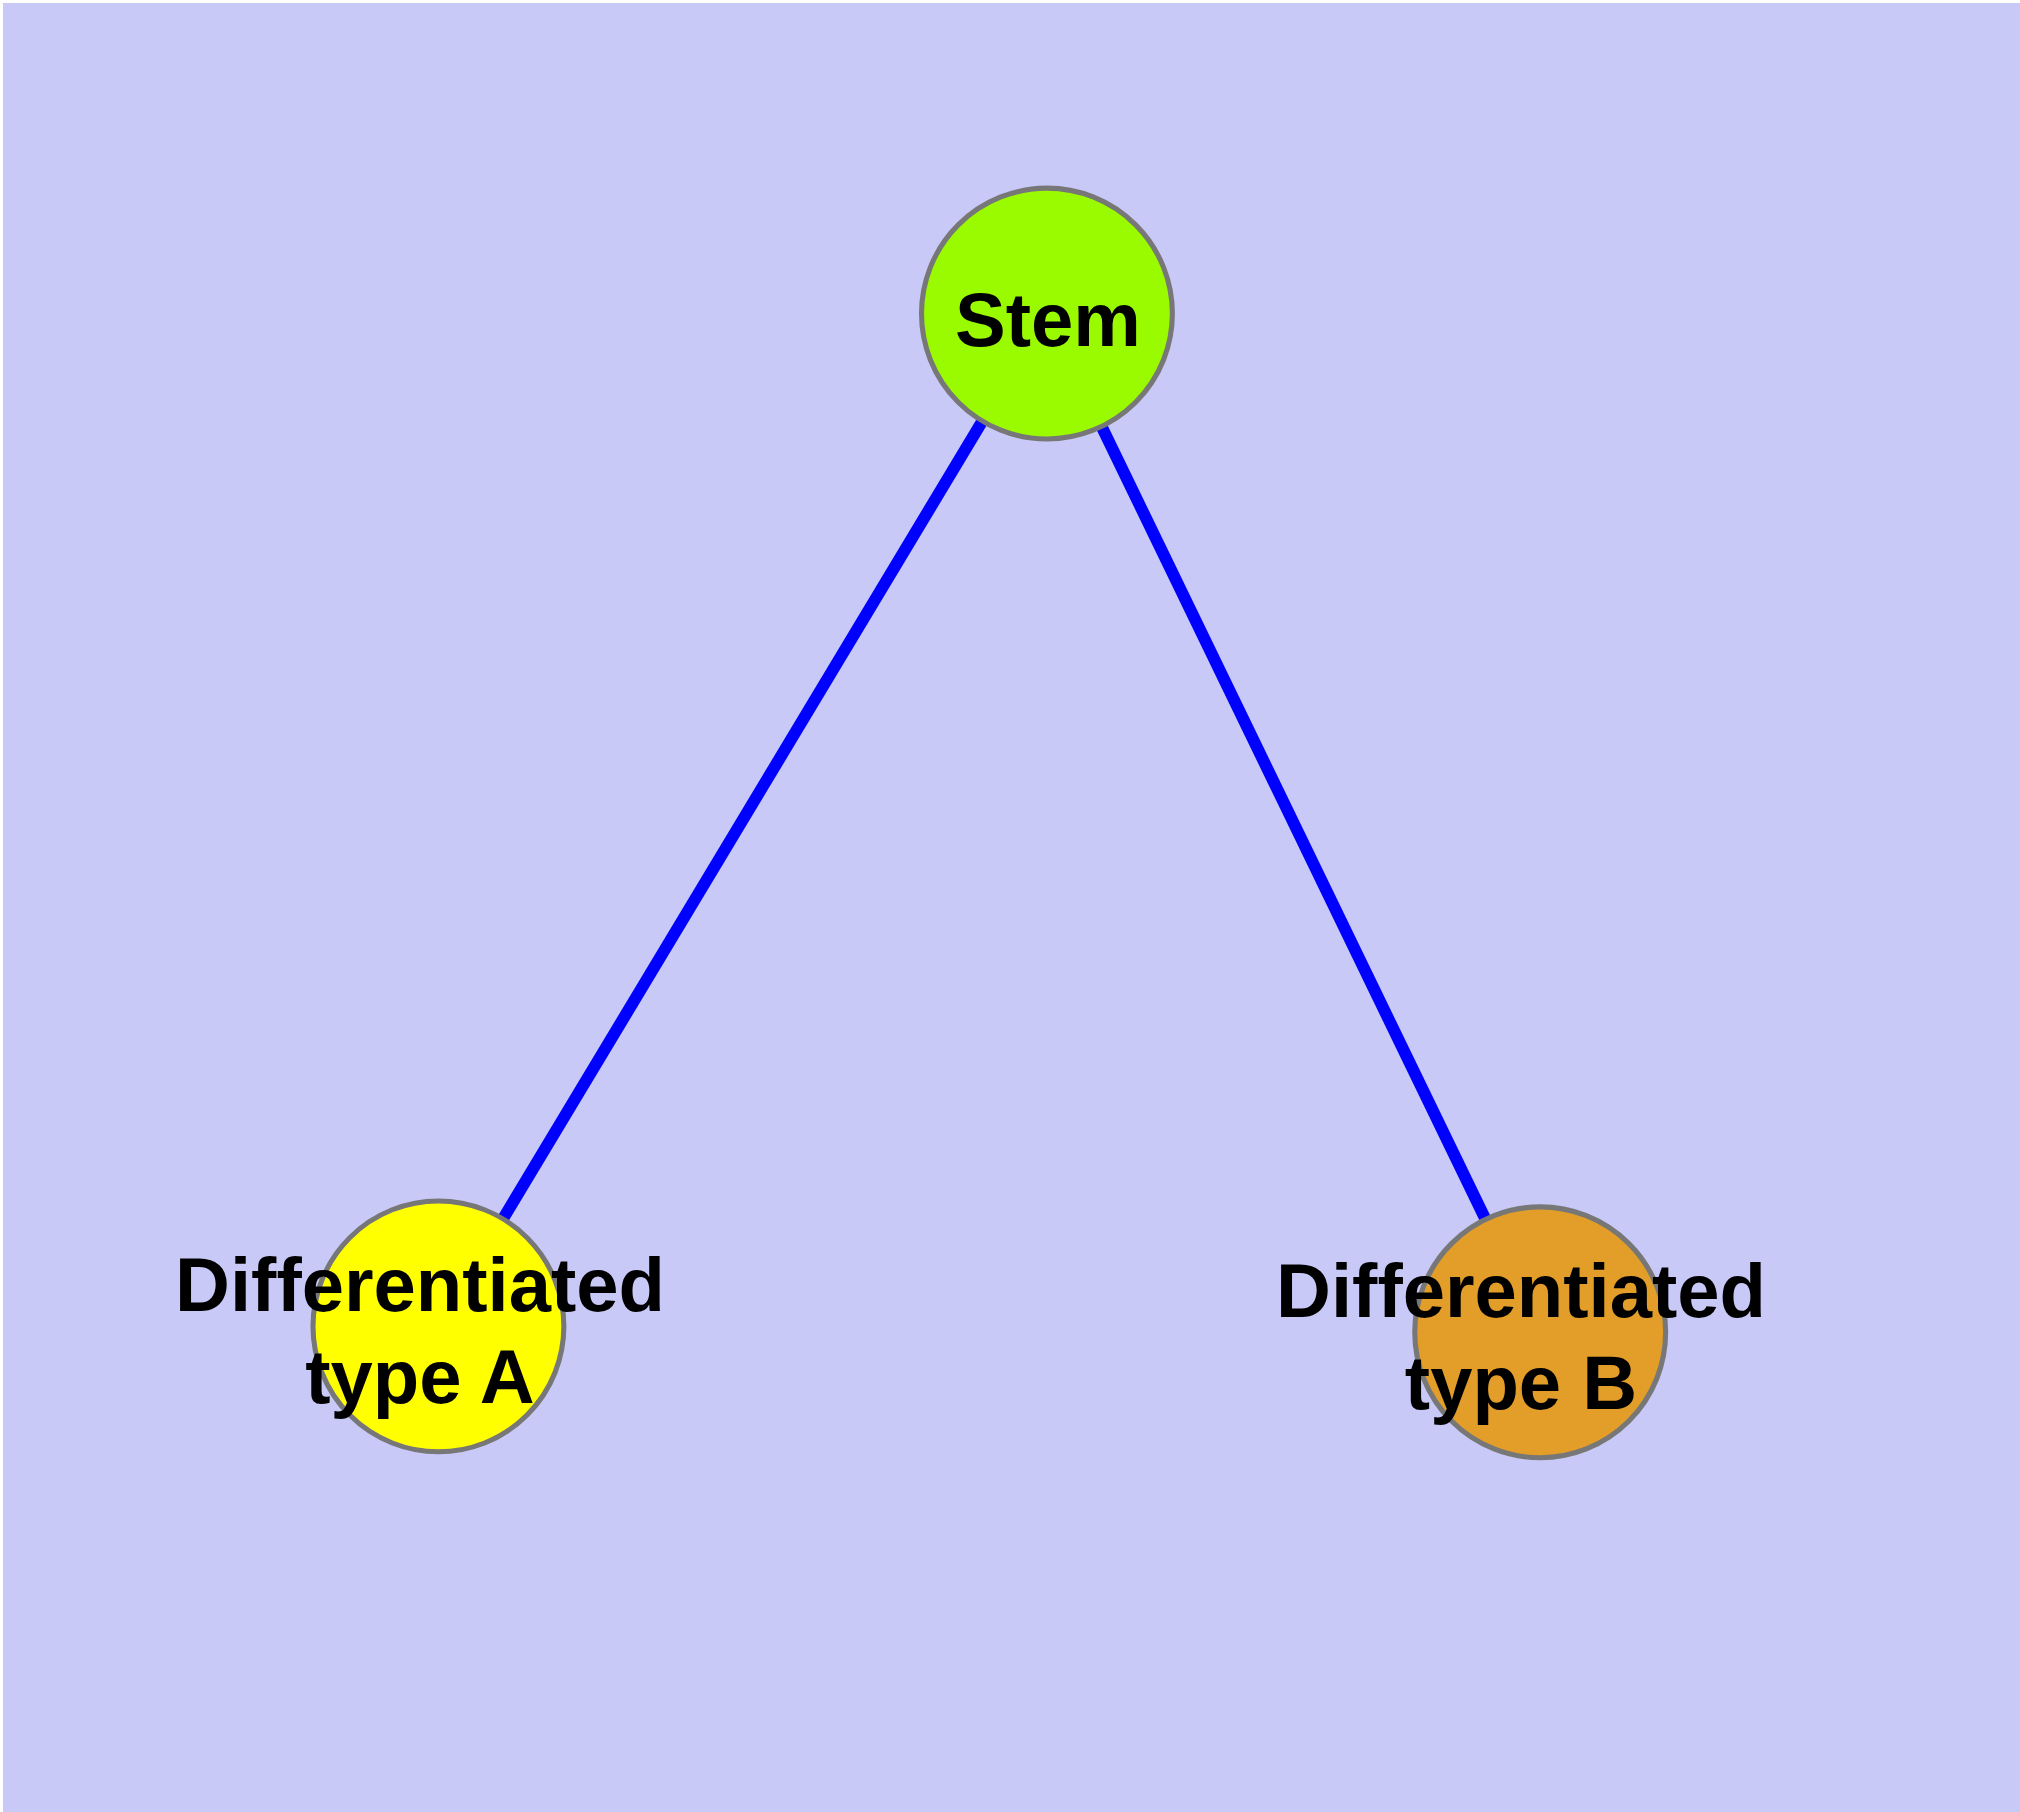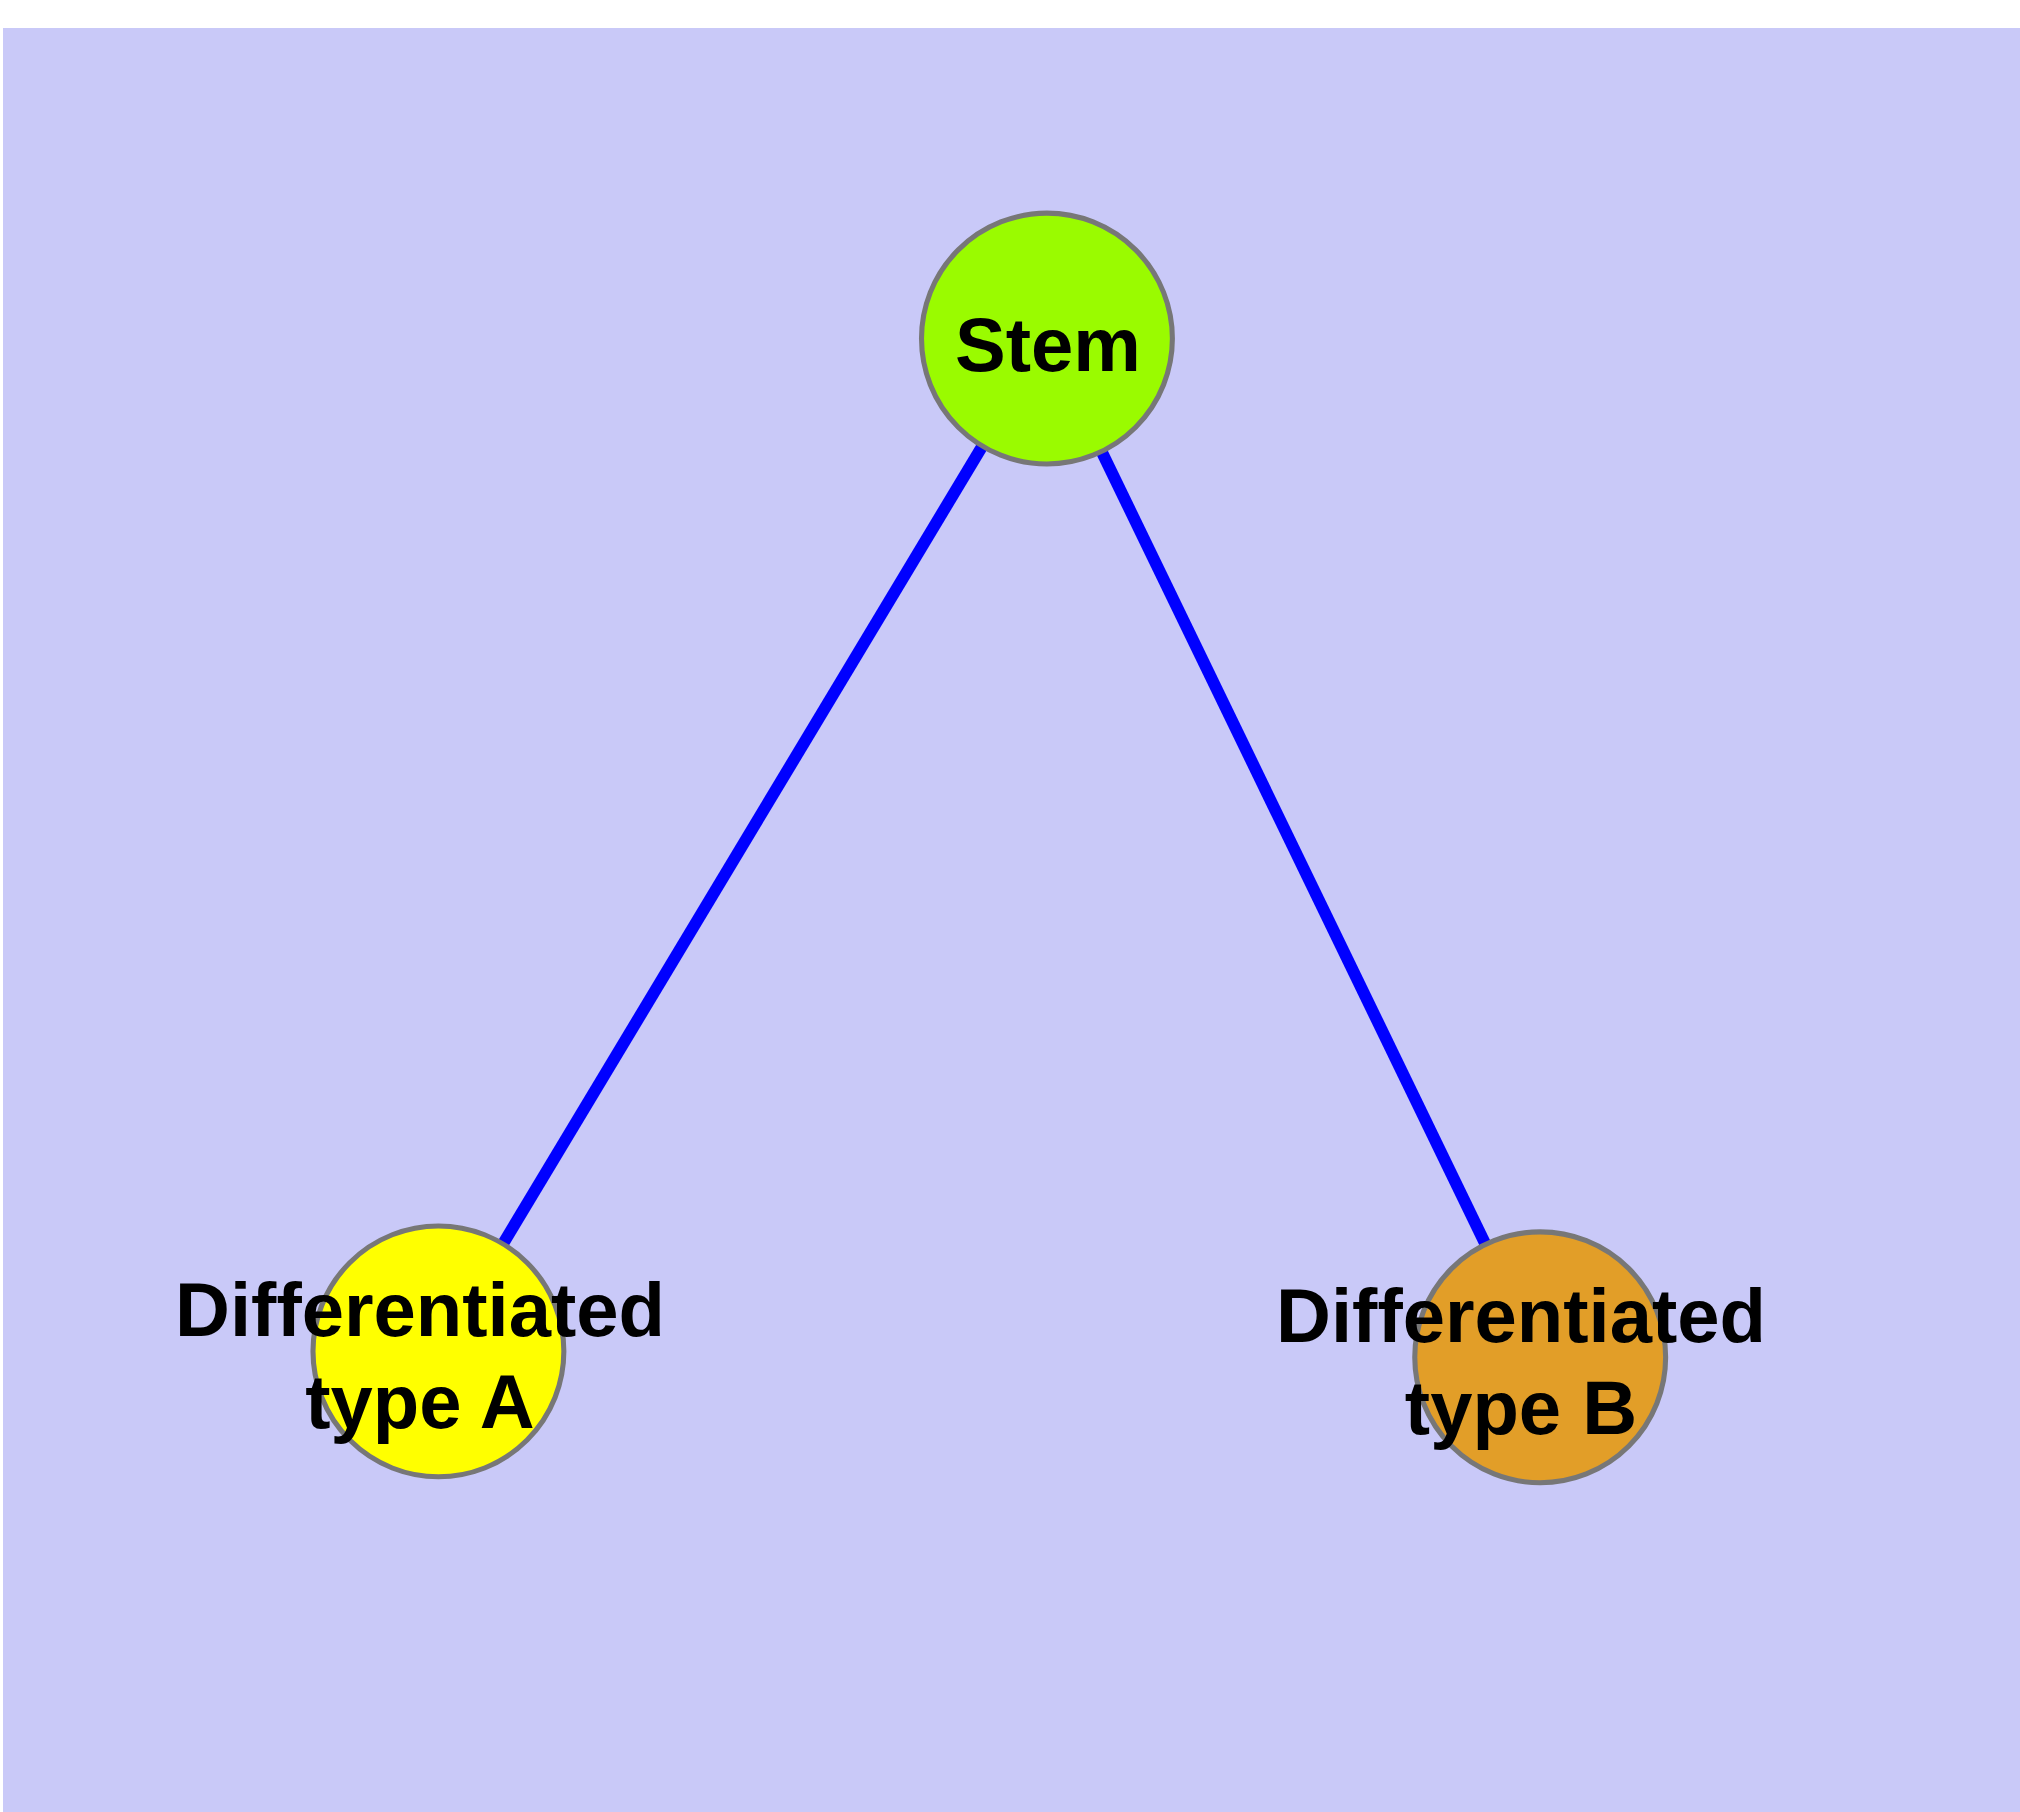--- a/index.html
+++ b/index.html
@@ -8,21 +8,20 @@
     width: 2021px;
     height: 1812px;
     background: #ffffff;
     overflow: hidden;
     font-family: "Liberation Sans", sans-serif;
   }
   .stage {
     position: relative;
     width: 2021px;
     height: 1564px;
-    margin-top: 25px;
   }
   .panel {
     position: absolute;
     left: 3.4px;
     top: 3.4px;
     width: 2017px;
     height: 1809px;
   }
   svg.graph {
     position: absolute;

